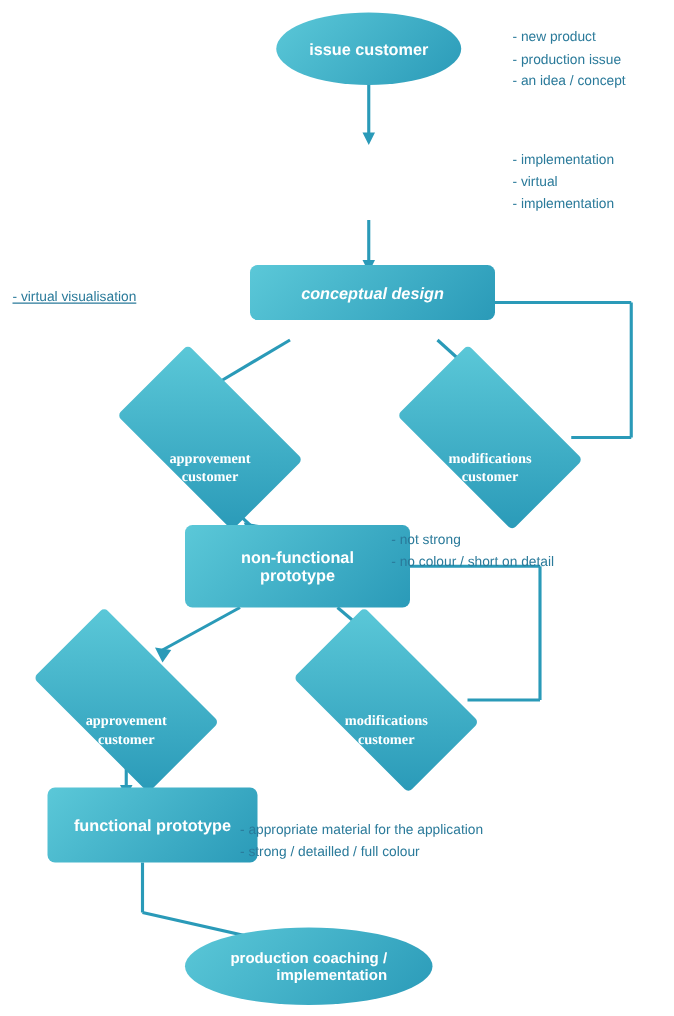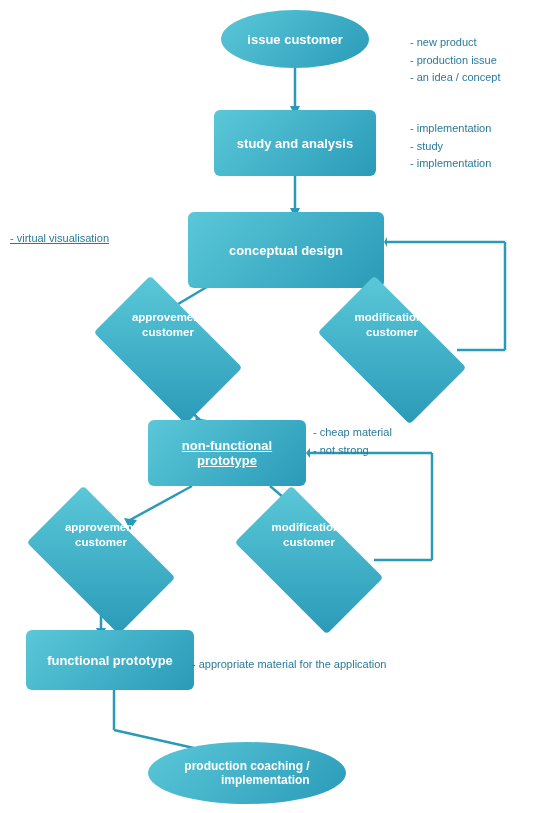--- a/index.html
+++ b/index.html
@@ -37,22 +37,23 @@
       border-radius: 6px;
       background: linear-gradient(135deg, #5bc8d8, #2a9ab8);
       color: #fff;
       font-size: 13px;
       font-weight: bold;
     }
     
     .diamond-wrap {
       position: absolute;
       display: flex;
-      align-items: flex-start;
+      align-items: flex-end;
       justify-content: center;
+      font-family: Liberation Serif, serif;
     }
     .diamond {
       width: 100%;
       height: 100%;
       background: linear-gradient(135deg, #5bc8d8, #2a9ab8);
       transform: rotate(45deg);
       position: absolute;
       border-radius: 4px;
     }
     .diamond-text {
@@ -132,80 +133,78 @@
 
     <line x1="114" y1="690" x2="114" y2="730"></line>
     <line x1="114" y1="730" x2="247" y2="760"></line>
     <polygon points="244,755 247,766 252,756"></polygon>
   </svg>
 
   <div class="shape ellipse" style="left:221px; top:10px; width:148px; height:58px;">
     <span>issue customer</span>
   </div>
 
-  <div class="shape rect" style="left:214px; top:110px; width:162px; height:66px;">
-    <span>study and analysis</span>
-  </div>
-
-  <div class="shape rect" style="left:188px; top:212px; width:196px; height:76px;">
+
+  <div class="shape rect" style="left:200px; top:212px; width:196px; height:44px;font-style:italic;">
     <span>conceptual design</span>
   </div>
 
   <div class="diamond-wrap" style="left:103px; top:310px; width:130px; height:80px;">
     <div class="diamond"></div>
     <span class="diamond-text">approvement<br>customer</span>
   </div>
 
   <div class="diamond-wrap" style="left:327px; top:310px; width:130px; height:80px;">
     <div class="diamond"></div>
     <span class="diamond-text">modifications<br>customer</span>
   </div>
 
-  <div class="shape rect" style="left:148px; top:420px; width:158px; height:66px;text-decoration:underline;">
+  <div class="shape rect" style="left:148px; top:420px; width:180px; height:66px;">
     <span style="white-space:pre-line;">non-functional
 prototype</span>
   </div>
 
   <div class="diamond-wrap" style="left:36px; top:520px; width:130px; height:80px;">
     <div class="diamond"></div>
     <span class="diamond-text">approvement<br>customer</span>
   </div>
 
   <div class="diamond-wrap" style="left:244px; top:520px; width:130px; height:80px;">
     <div class="diamond"></div>
     <span class="diamond-text">modifications<br>customer</span>
   </div>
 
-  <div class="shape rect" style="left:26px; top:630px; width:168px; height:60px;">
+  <div class="shape rect" style="left:38px; top:630px; width:168px; height:60px;">
     <span>functional  prototype</span>
   </div>
 
   <div class="shape ellipse" style="left:148px; top:742px; width:198px; height:62px; border-radius:50%; font-size:12px;">
     <span style="white-space:pre-line; text-align:right;">production coaching /
 implementation</span>
   </div>
 
-  <div class="annotation" style="left:410px; top:22px;margin-top:12px;">
+  <div class="annotation" style="left:410px; top:22px;">
     <div>- new product</div>
     <div>- production issue</div>
     <div>- an idea / concept</div>
   </div>
 
   <div class="annotation" style="left:410px; top:120px;">
     <div>- implementation</div>
-    <div>- study</div>
+    <div>- virtual</div>
     <div>- implementation</div>
   </div>
 
   <div class="annotation" style="left:10px; top:230px;text-decoration:underline;">
     <div>- virtual visualisation</div>
   </div>
 
   <div class="annotation" style="left:313px; top:424px;">
-    <div>- cheap material</div>
     <div>- not strong</div>
+    <div>- no colour / short on detail</div>
   </div>
 
   <div class="annotation" style="left:192px; top:636px;margin-top:20px;">
     <div>- appropriate material for the application</div>
+    <div>- strong / detailled / full colour</div>
   </div>
 
 </div>
 
 </body></html>

